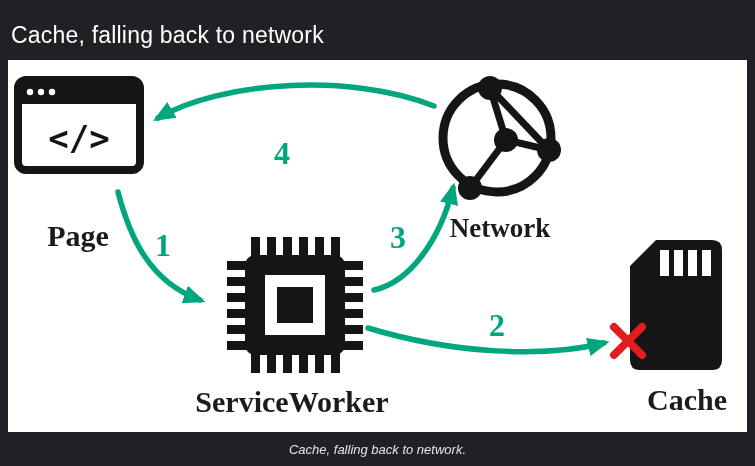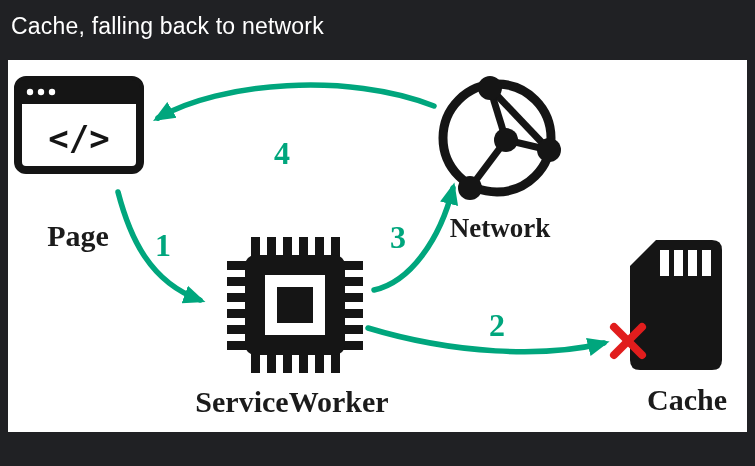--- a/index.html
+++ b/index.html
@@ -13,21 +13,21 @@
   }
   .slide {
     width: 755px;
     height: 466px;
     display: flex;
     flex-direction: column;
   }
   .header {
     height: 60px;
     box-sizing: border-box;
-    padding: 13px 11px 0 11px;
+    padding: 22px 11px 0 11px;
   }
   .header h1 {
     margin: 0;
     color: #ffffff;
     font-size: 23px;
     font-weight: 400;
     letter-spacing: 0.2px;
     font-family: "Liberation Sans", sans-serif;
   }
   .panel {
@@ -169,14 +169,17 @@
         <rect x="694" y="190" width="9" height="26" fill="#ffffff"></rect>
       </g>
       <g stroke="#e11d1d" stroke-width="8" stroke-linecap="round">
         <line x1="606" y1="267" x2="634" y2="295"></line>
         <line x1="634" y1="267" x2="606" y2="295"></line>
       </g>
       <text class="hand-label" x="679" y="350" font-size="30" text-anchor="middle">Cache</text>
     </svg>
   </div>
 
+  <div class="caption">
+    <p>Cache, falling back to network.</p>
+  </div>
 
 </div>
 
 </body></html>

